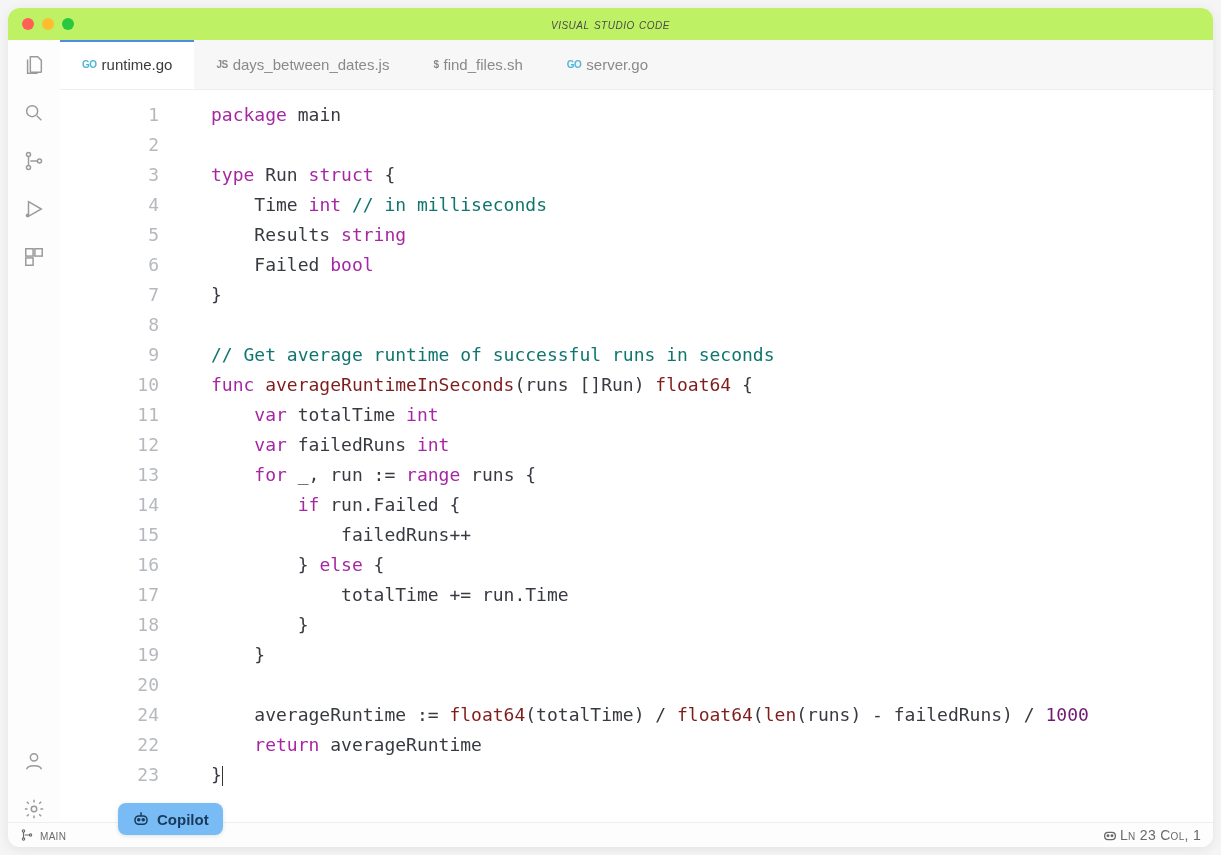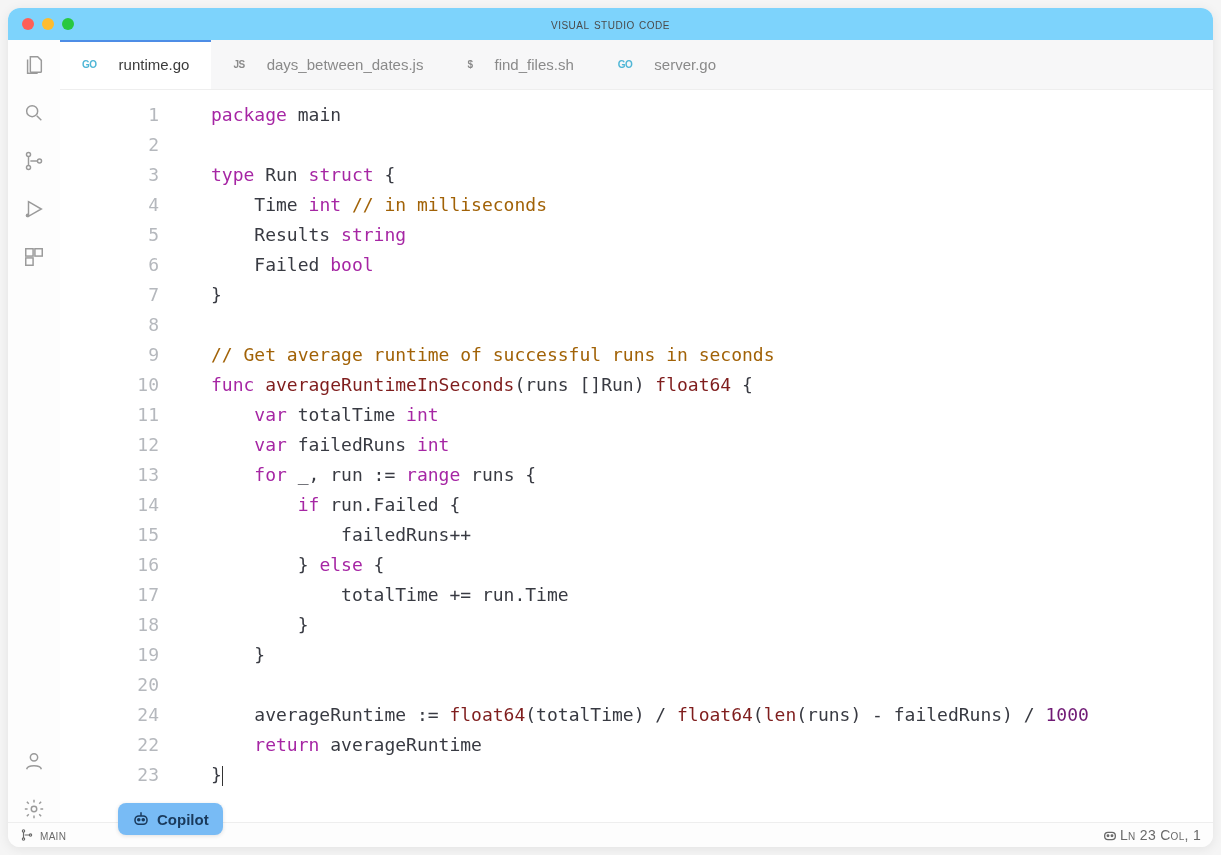--- a/index.html
+++ b/index.html
@@ -17,21 +17,22 @@
   display: flex;
   flex-direction: column;
   overflow: hidden;
   position: relative;
 }
 .titlebar {
   height: 32px;
   display: flex;
   align-items: center;
   position: relative;
-  background: #7dd3fc;
+  background: #bef264;
+  font-style: italic;
 }
 .traffic {
   display: flex;
   gap: 8px;
   padding-left: 14px;
 }
 .traffic span {
   width: 12px; height: 12px; border-radius: 50%;
 }
 .tl-close { background: #ff5f57; }
@@ -71,21 +72,21 @@
 .tabbar {
   height: 50px;
   display: flex;
   align-items: stretch;
   background: #f7f7f8;
   border-bottom: 1px solid #eee;
 }
 .tab {
   display: flex;
   align-items: center;
-  gap: 22px;
+  gap: 5px;
   padding: 15px 22px;
   font-size: 15px;
   color: #8a8a8a;
   cursor: pointer;
   position: relative;
 }
 .tab.active {
   background: #fff;
   color: #3b3b3b;
   font-weight: 500;
@@ -125,21 +126,21 @@
 .code {
   flex: 1;
   white-space: pre;
   position: relative;
   color: #383a42;
   margin-left: 36px;
 }
 .code .line { height: 30px; position: relative; }
 .hl { position: absolute; background: #d4e6fb; height: 30px; z-index: -1; }
 .kw   { color: #a626a4; }
-.cmnt { color: #a16207; font-style: normal; }
+.cmnt { color: #0f766e; font-style: normal; }
 .fn   { color: #7f1d1d; }
 .num  { color: #701a75; }
 .copilot-badge {
   position: absolute;
   left: 110px;
   bottom: 12px;
   background: #78bbf5;
   color: #1a3a5c;
   font-size: 15px;
   font-weight: 600;

